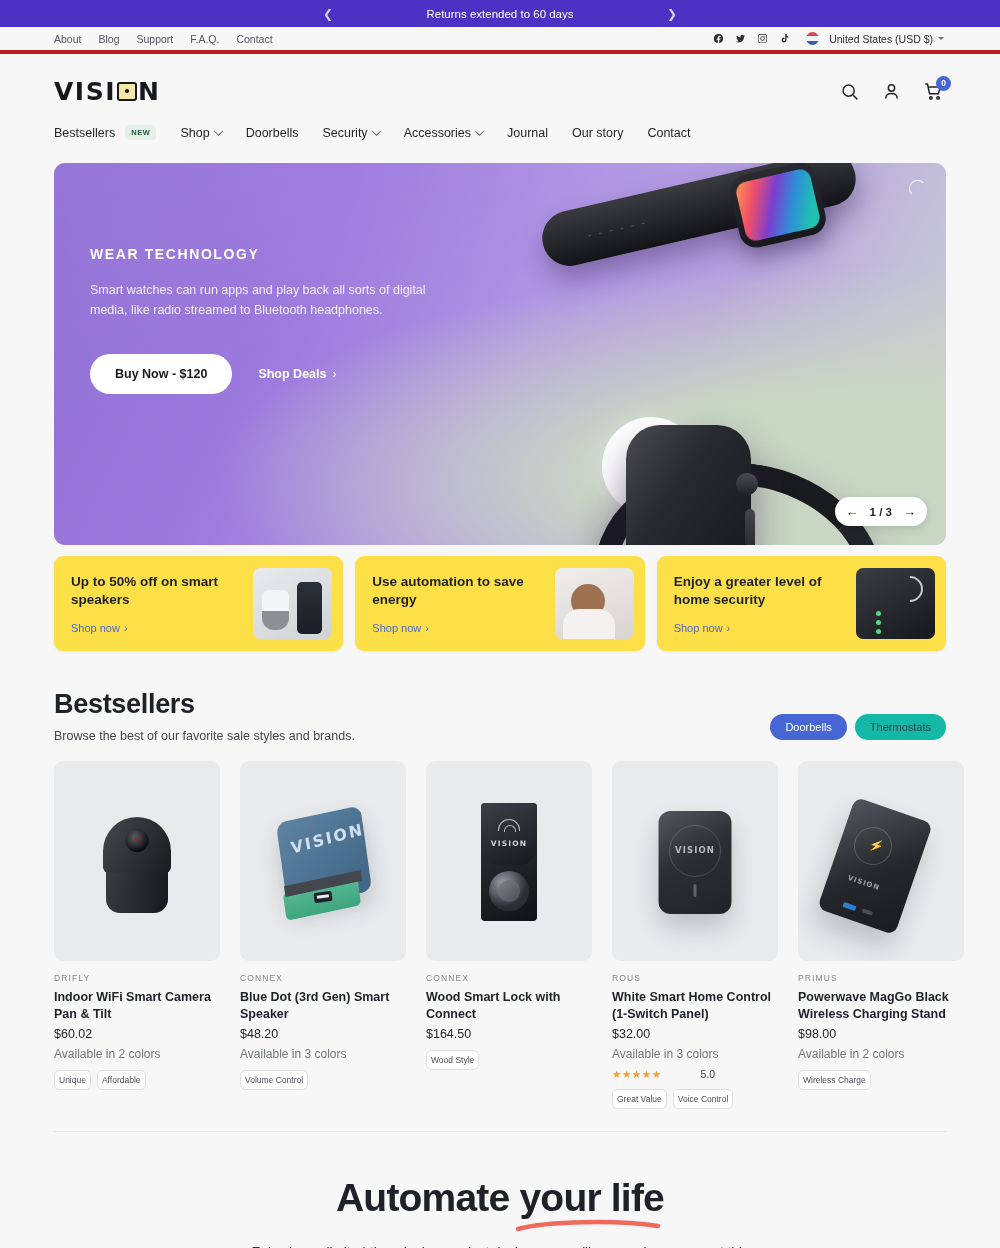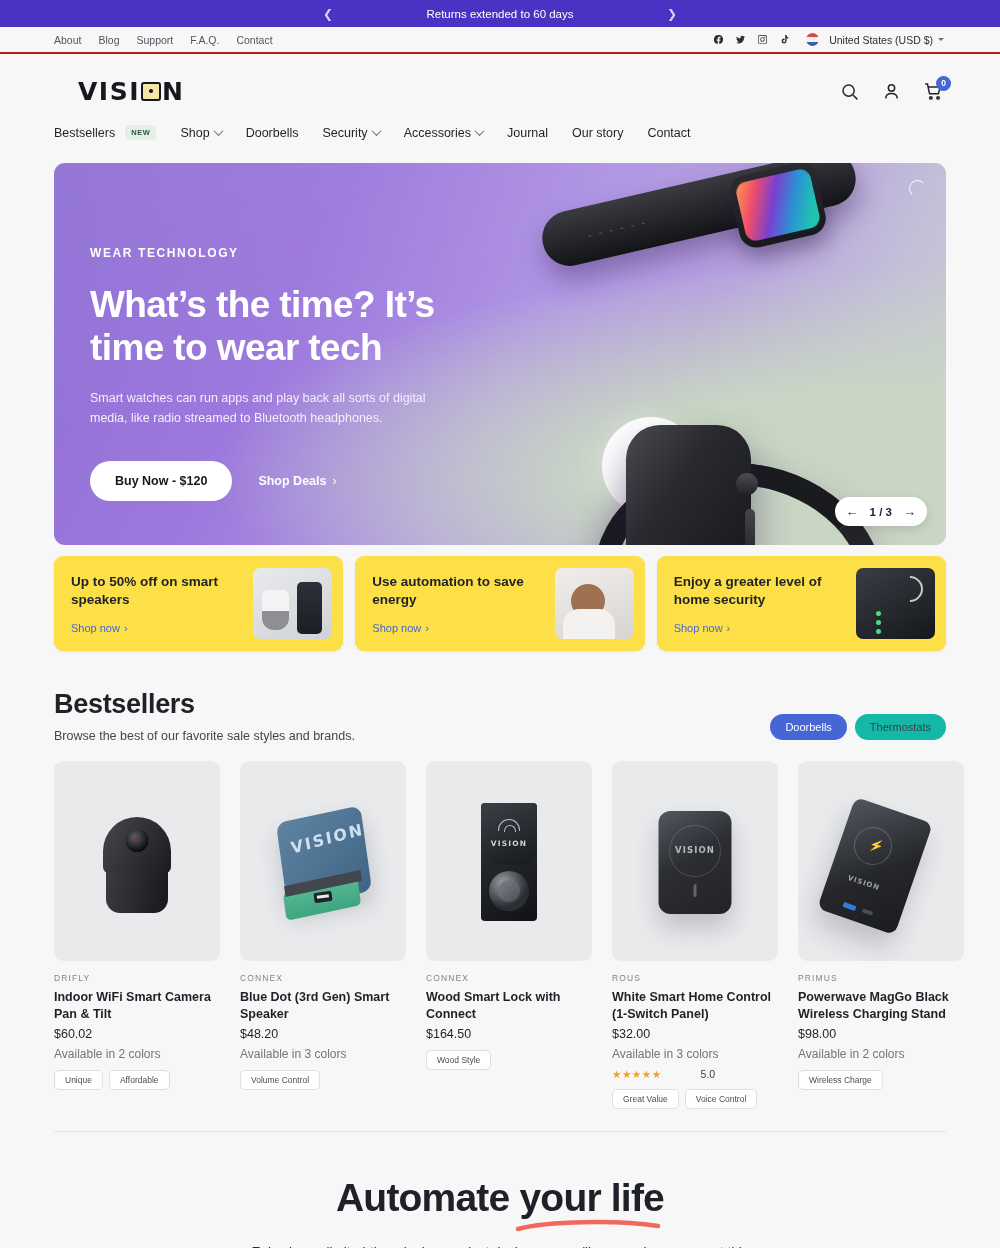--- a/index.html
+++ b/index.html
@@ -29,21 +29,21 @@
     display: flex; align-items: center; justify-content: center;
     font-size: 12px; color: #d9d2f5; cursor: pointer;
   }
   .announce .arrow.left  { left: 318px; }
   .announce .arrow.right { right: 318px; }
 
   
   .utility {
     height: 27px;
     background: #f7f7f7;
-    border-bottom: 2px solid #b91c1c;
+    border-bottom: 4px solid #b91c1c;
     display: flex;
     align-items: center;
     padding: 0 56px 0 54px;
     font-size: 10.5px;
     color: #52555e;
   }
   .utility .links { display: flex; gap: 17px; }
   .utility .links a { color: #52555e; text-decoration: none; cursor: pointer; }
   .utility .right { margin-left: auto; display: flex; align-items: center; gap: 10px; }
   .soc { width: 12px; height: 12px; display: inline-flex; align-items: center; justify-content: center; cursor: pointer; }
@@ -59,21 +59,21 @@
   
   .header {
     background: #f7f7f7;
     padding: 14px 56px 0 54px;
   }
   .header-top { display: flex; align-items: center; height: 46px; }
   .logo { display: flex; align-items: center; letter-spacing: -0.5px; cursor: pointer; }
   .logo-text {
     font-size: 25px; font-weight: 800; color: #16181d;
     letter-spacing: 1.5px; font-family: "DejaVu Sans", sans-serif;
-    display: flex; align-items: center; margin-left: 24px;
+    display: flex; align-items: center;
   }
   .logo-o {
     width: 20px; height: 19px; background: #f4e6a8;
     border: 2.5px solid #16181d; border-radius: 3px;
     display: inline-flex; align-items: center; justify-content: center;
     margin: 0 1px;
   }
   .logo-o i { width: 3.5px; height: 3.5px; background: #16181d; border-radius: 50%; display:block;}
   .header-icons { margin-left: auto; display: flex; align-items: center; gap: 21px; }
   .hicon { width: 21px; height: 21px; cursor: pointer; position: relative; }
@@ -145,21 +145,21 @@
     border: 22px solid #1a1b1f; border-radius: 50%;
     border-right-color:#23242a; border-bottom-color:#111216;
     transform: rotate(8deg);
     box-shadow: 0 18px 38px rgba(40,20,70,.35);
   }
   .hero-spinner{
     position:absolute; right:20px; top:17px; width:17px;height:17px;border-radius:50%;
     border:1.8px solid rgba(255,255,255,.85); border-right-color:transparent; border-bottom-color:transparent;
   }
   .hero-content { position: relative; z-index: 3; padding: 83px 0 0 36px; width: 430px; }
-  .eyebrow { color: #ffffff; font-size: 12px; letter-spacing: 1.6px; font-weight: 700; margin-bottom: 24px; }
+  .eyebrow { color: #ffffff; font-size: 14px; letter-spacing: 1.6px; font-weight: 700; margin-bottom: 16px; }
   .hero-title { color:#fff; font-size: 37px; line-height: 1.16; font-weight: 700; letter-spacing:-0.6px; }
   .hero-sub { color:#f3eefd; font-size: 12.5px; line-height:1.62; margin-top: 18px; width: 370px;}
   .hero-cta { display:flex; align-items:center; gap: 26px; margin-top: 33px; }
   .btn-white {
     background:#fff; color:#16181d; font-size:12.5px; font-weight:700;
     padding: 13px 25px; border-radius: 24px; border:none; cursor:pointer; white-space:nowrap;
   }
   .link-white { color:#fff; font-size:12.5px; font-weight:700; display:flex; align-items:center; gap:6px; cursor:pointer;}
   .link-white .a { font-weight:400; font-size:12px; }
   .hero-pager {
@@ -212,21 +212,21 @@
     position:relative; overflow:hidden; cursor:pointer;
   }
   .p-brand { font-size:8.5px; letter-spacing:1.1px; color:#82858c; margin-top: 12px; }
   .p-name { font-size:12.5px; font-weight:600; line-height:1.33; margin-top: 6px; color:#1f2128; }
   .p-price { font-size:12.5px; margin-top: 5px; color:#1f2128; }
   .p-colors { font-size:12px; color:#72757c; margin-top: 6px; }
   .p-rating { display:flex; align-items:center; gap:7px; margin-top: 7px; }
   .stars { color:#f0a02e; font-size:10.5px; letter-spacing:0.5px; }
   .rate-val { font-size:10.5px; color:#3c3f46;margin-left:32px; }
   .tags { display:flex; gap:6px; flex-wrap:wrap; margin-top: 9px; }
-  .tag { font-size:8.5px; border:1px solid #dedfe1; border-radius:5px; padding:4px 10px; color:#4a4d54; background:#fff; cursor:pointer;}
+  .tag { font-size:8.5px; border:1px solid #dedfe1; border-radius:5px; padding:4px 4px; color:#4a4d54; background:#fff; cursor:pointer;}
 
   
   .cam-base{position:absolute;left:50%;top:96px;transform:translateX(-50%);width:62px;height:56px;border-radius:8px 8px 14px 14px;
     background:linear-gradient(100deg,#3b3d42,#17181c);}
   .cam-dome{position:absolute;left:50%;top:56px;transform:translateX(-50%);width:68px;height:56px;border-radius:34px 34px 6px 6px;
     background:linear-gradient(120deg,#46484e,#1a1b1f);}
   .cam-lens{position:absolute;left:50%;top:68px;transform:translateX(-50%);width:23px;height:23px;border-radius:50%;
     background:radial-gradient(circle at 40% 35%,#5c5e66,#0b0c0e 72%);}
   .cam-lens:after{content:"";position:absolute;left:9px;top:8px;width:4px;height:4px;border-radius:50%;background:#8d2b2b;}
 
@@ -407,21 +407,20 @@
     <div class="hero-disc"></div>
     <div class="watch-strap"></div>
     <div class="watch-side">
       <span class="crown"></span>
       <span class="btn"></span>
     </div>
     <div class="hero-spinner"></div>
 
     <div class="hero-content">
       <div class="eyebrow">WEAR TECHNOLOGY</div>
-      <div class="hero-title">What’s the time? It’s time to wear tech</div>
       <div class="hero-sub">Smart watches can run apps and play back all sorts of digital media, like radio streamed to Bluetooth headphones.</div>
       <div class="hero-cta">
         <button class="btn-white">Buy Now - $120</button>
         <span class="link-white">
           <span>Shop Deals</span>
           <span class="a">›</span>
         </span>
       </div>
     </div>
 

